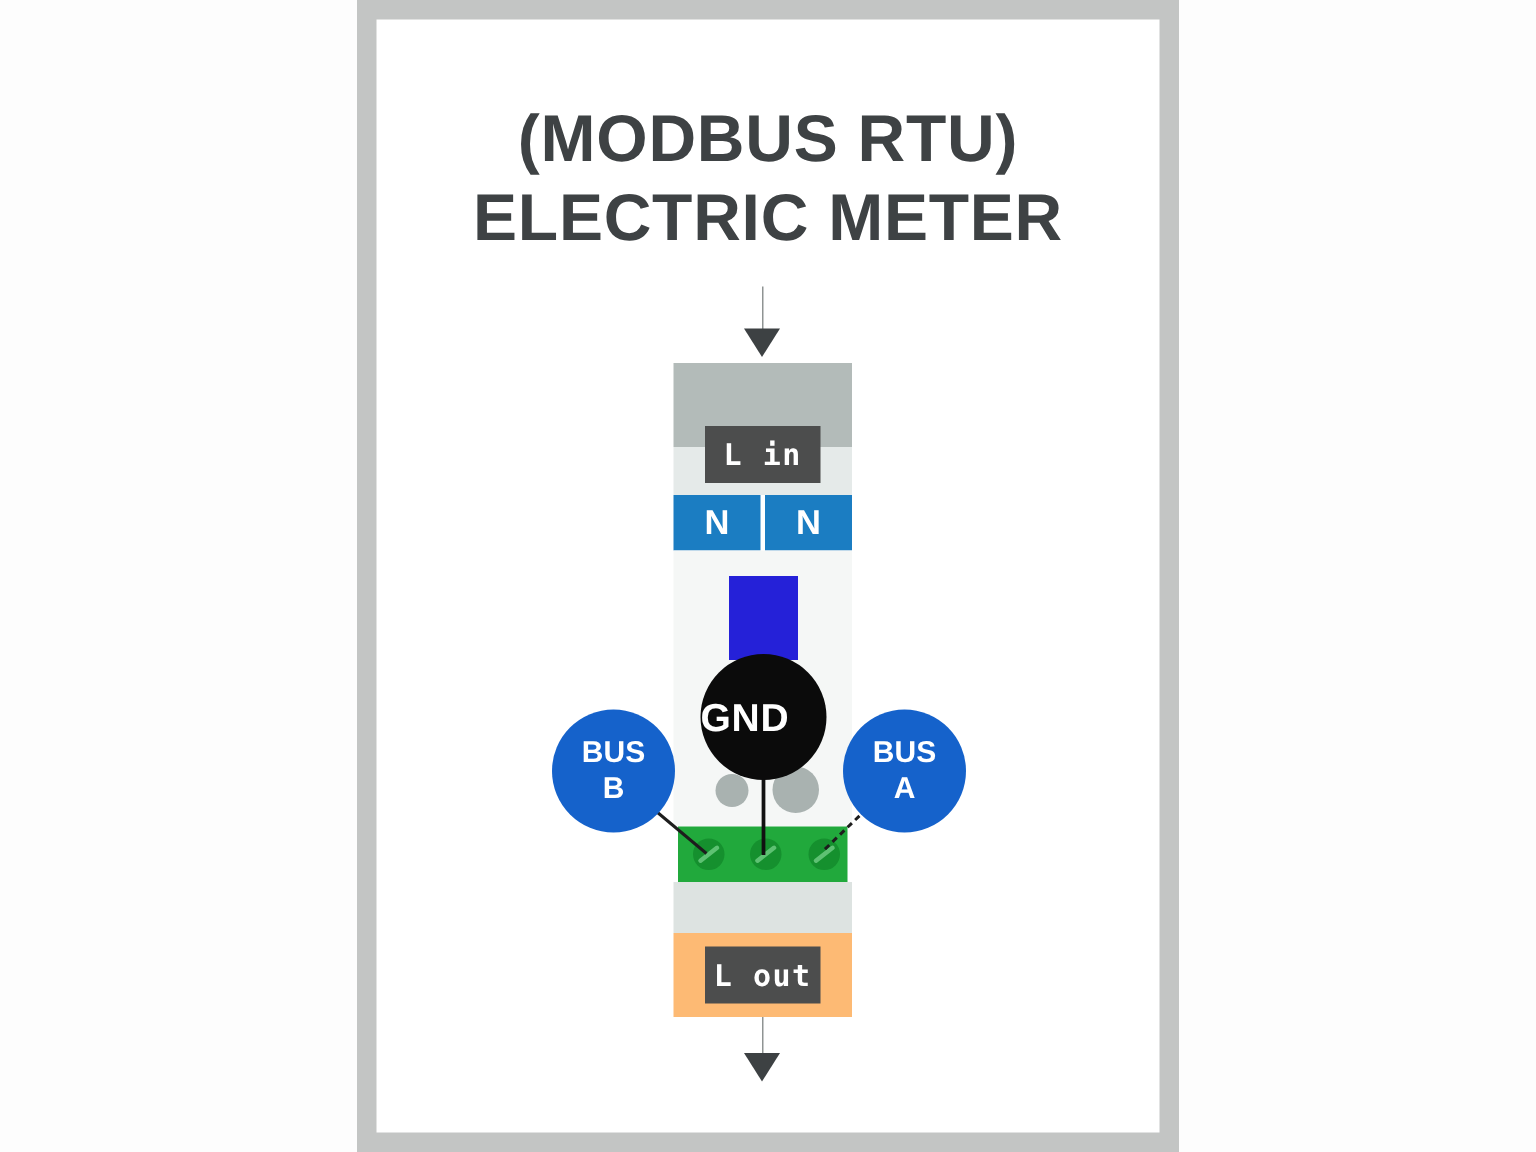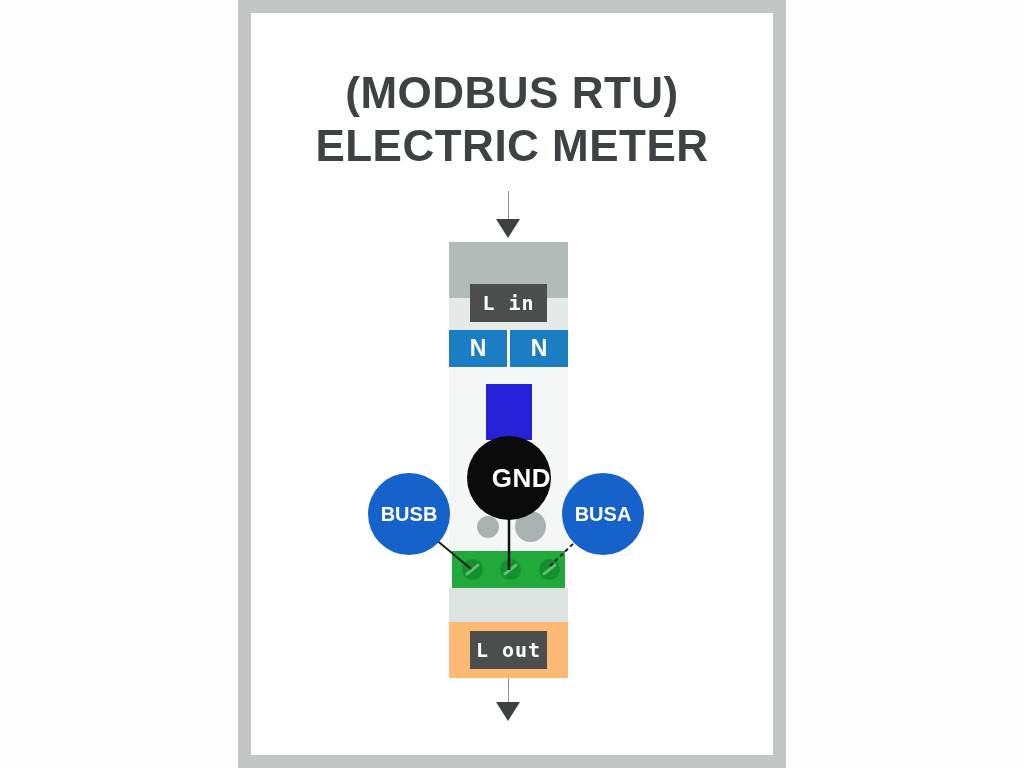--- a/index.html
+++ b/index.html
@@ -87,28 +87,28 @@
     position:absolute;left:486px;top:384px;width:46px;height:56px;
     background:#2521d8;
   }
 
   .conn-svg{position:absolute;left:0;top:0;width:1024px;height:768px;pointer-events:none;}
 
   .gnd-circle{
     position:absolute;left:467px;top:436px;width:84px;height:84px;border-radius:50%;
     background:#0b0b0b;
     color:#ffffff;font-weight:bold;font-size:26px;letter-spacing:0.5px;
-    display:flex;align-items:center;justify-content:flex-end;
+    display:flex;align-items:center;justify-content:flex-start;
   }
 
   .bus-circle{
     position:absolute;top:473px;width:82px;height:82px;border-radius:50%;
     background:#1562cb;
     color:#ffffff;font-weight:bold;font-size:20px;line-height:24px;
-    display:flex;align-items:center;justify-content:center;
+    display:flex;flex-direction:column;align-items:center;justify-content:center;
     text-align:center;
   }
   .bus-b{left:368px;}
   .bus-a{left:562px;}
 </style>
 </head>
 <body>
 
 <div class="stage">
 

